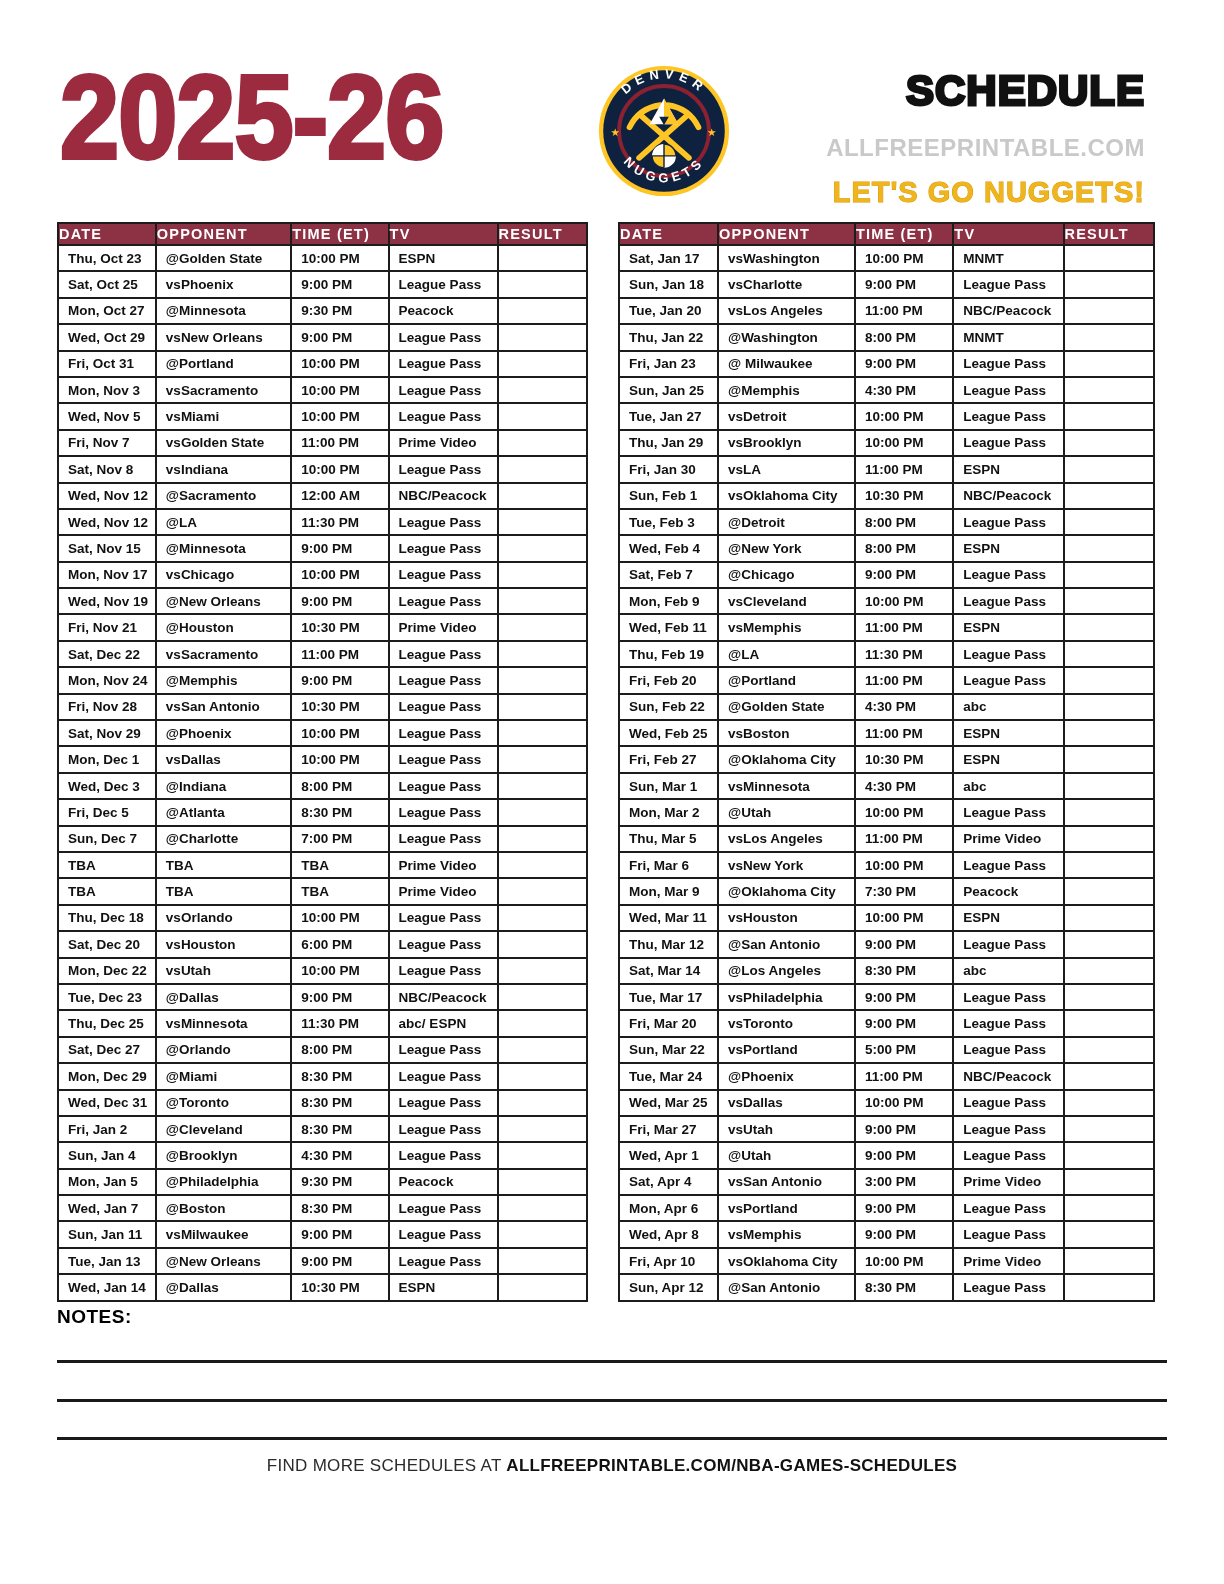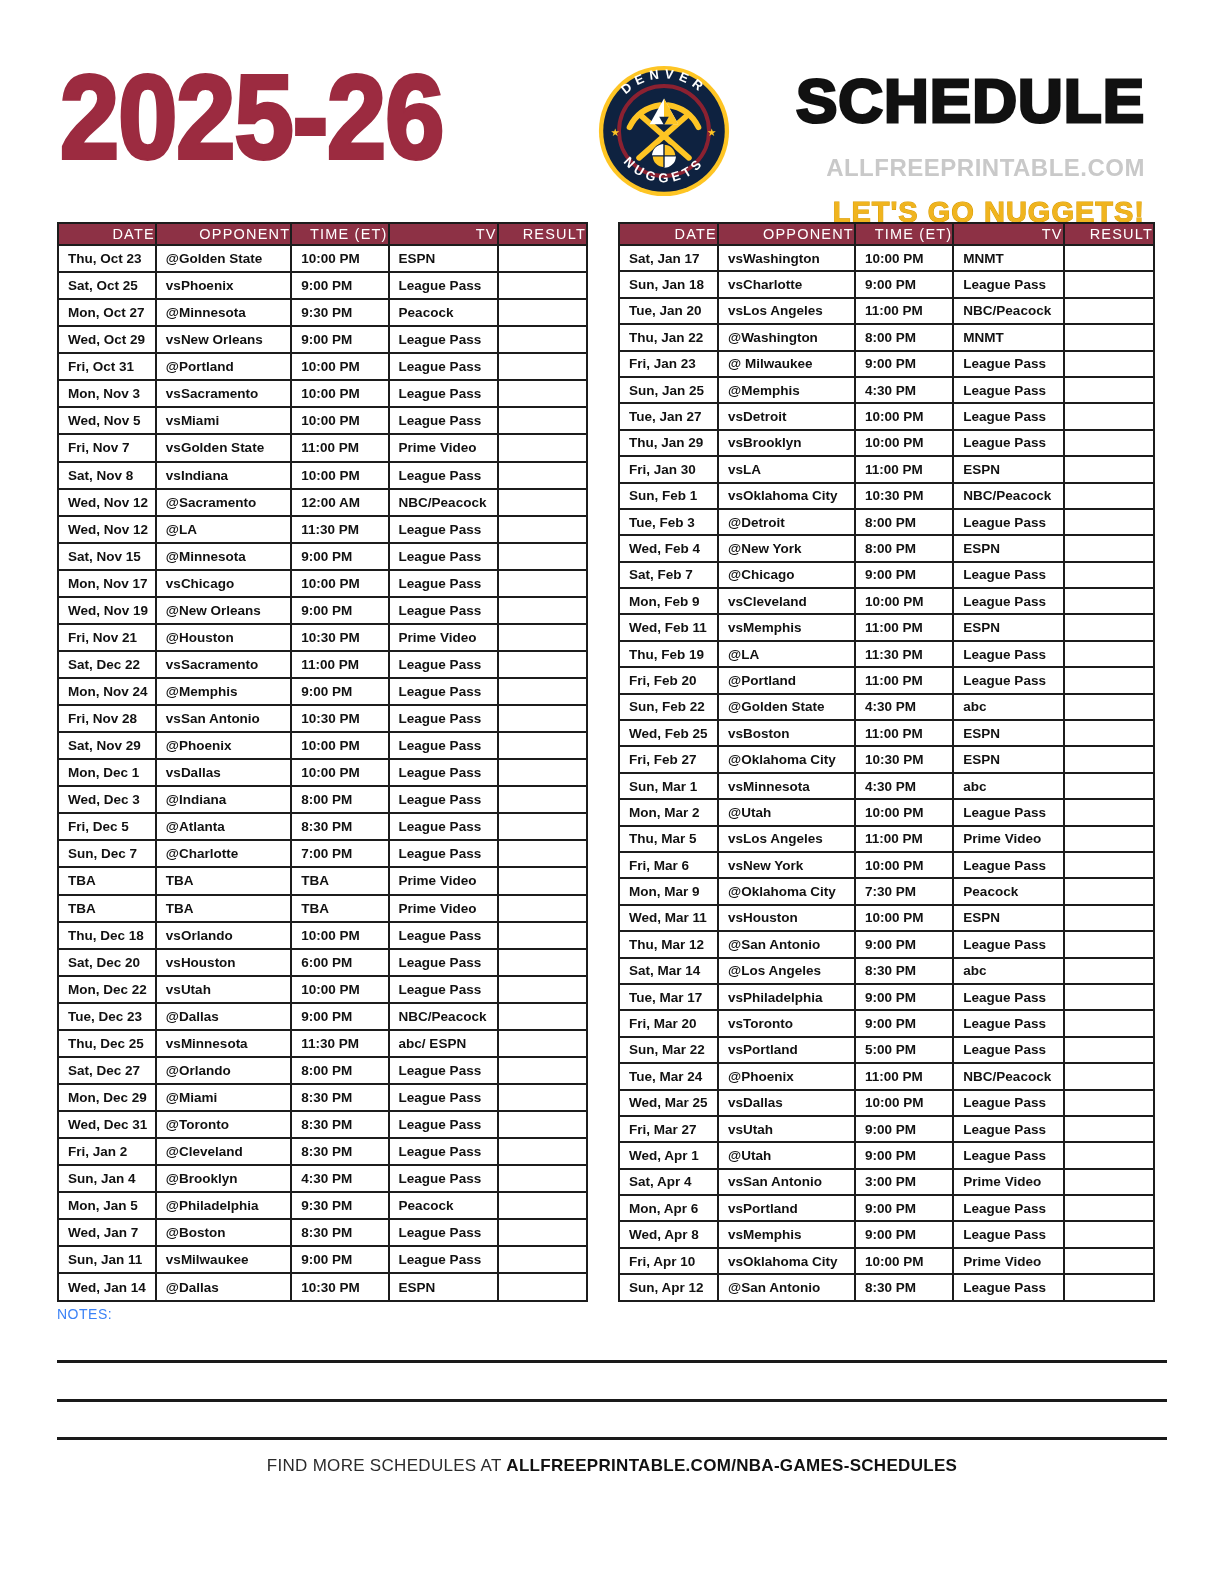--- a/index.html
+++ b/index.html
@@ -37,21 +37,21 @@
     height: 134px;
   }
   .header-right {
     position: absolute;
     right: 79px;
     top: 70px;
     text-align: right;
     white-space: nowrap;
   }
   .schedule-title {
-    font-size: 62px;
+    font-size: 42px;
     font-weight: 900;
     color: #111111;
     letter-spacing: 1px;
     line-height: 1.0;
     -webkit-text-stroke: 3px #111111;
     paint-order: stroke fill;
   }
   .site-name {
     margin-top: 24px;
     font-size: 24px;
@@ -78,47 +78,47 @@
     border-collapse: collapse;
     table-layout: fixed;
     height: 1080px;
   }
   .sched-table.left  { left: 57px;  width: 531px; }
   .sched-table.right { left: 618px; width: 537px; }
   .sched-table th {
     background: #8D3145;
     color: #ffffff;
     font-size: 14.5px;
-    font-weight: 400;
+    font-weight: 700;
     letter-spacing: 1.2px;
-    text-align: right;
+    text-align: left;
     border: 2px solid #1C1C1C;
     height: 20px;
     padding: 2px 0;
   }
   .sched-table td {
     border: 2px solid #1C1C1C;
     font-size: 13.5px;
     font-weight: 700;
     color: #111111;
     padding: 1px 4px 1px 9px;
     white-space: nowrap;
     overflow: hidden;
     background: #ffffff;
   }
 
   
   .notes-label {
     position: absolute;
     left: 57px;
     top: 1306px;
-    font-size: 14px;
-    font-weight: 400;
+    font-size: 19px;
+    font-weight: 700;
     letter-spacing: 0.5px;
-    color: #3b82f6;
+    color: #000000;
   }
   .note-line {
     position: absolute;
     left: 57px;
     width: 1110px;
     height: 3px;
     background: #1a1a1a;
   }
   .note-line.l1 { top: 1360px; }
   .note-line.l2 { top: 1399px; }
@@ -470,20 +470,27 @@
           <td></td>
         </tr>
         <tr>
           <td>Sun, Jan 11</td>
           <td>vsMilwaukee</td>
           <td>9:00 PM</td>
           <td>League Pass</td>
           <td></td>
         </tr>
         <tr>
+          <td>Tue, Jan 13</td>
+          <td>@New Orleans</td>
+          <td>9:00 PM</td>
+          <td>League Pass</td>
+          <td></td>
+        </tr>
+        <tr>
           <td>Wed, Jan 14</td>
           <td>@Dallas</td>
           <td>10:30 PM</td>
           <td>ESPN</td>
           <td></td>
         </tr>
       </tbody>
     </table>
   <table class="sched-table right">
       <colgroup>

